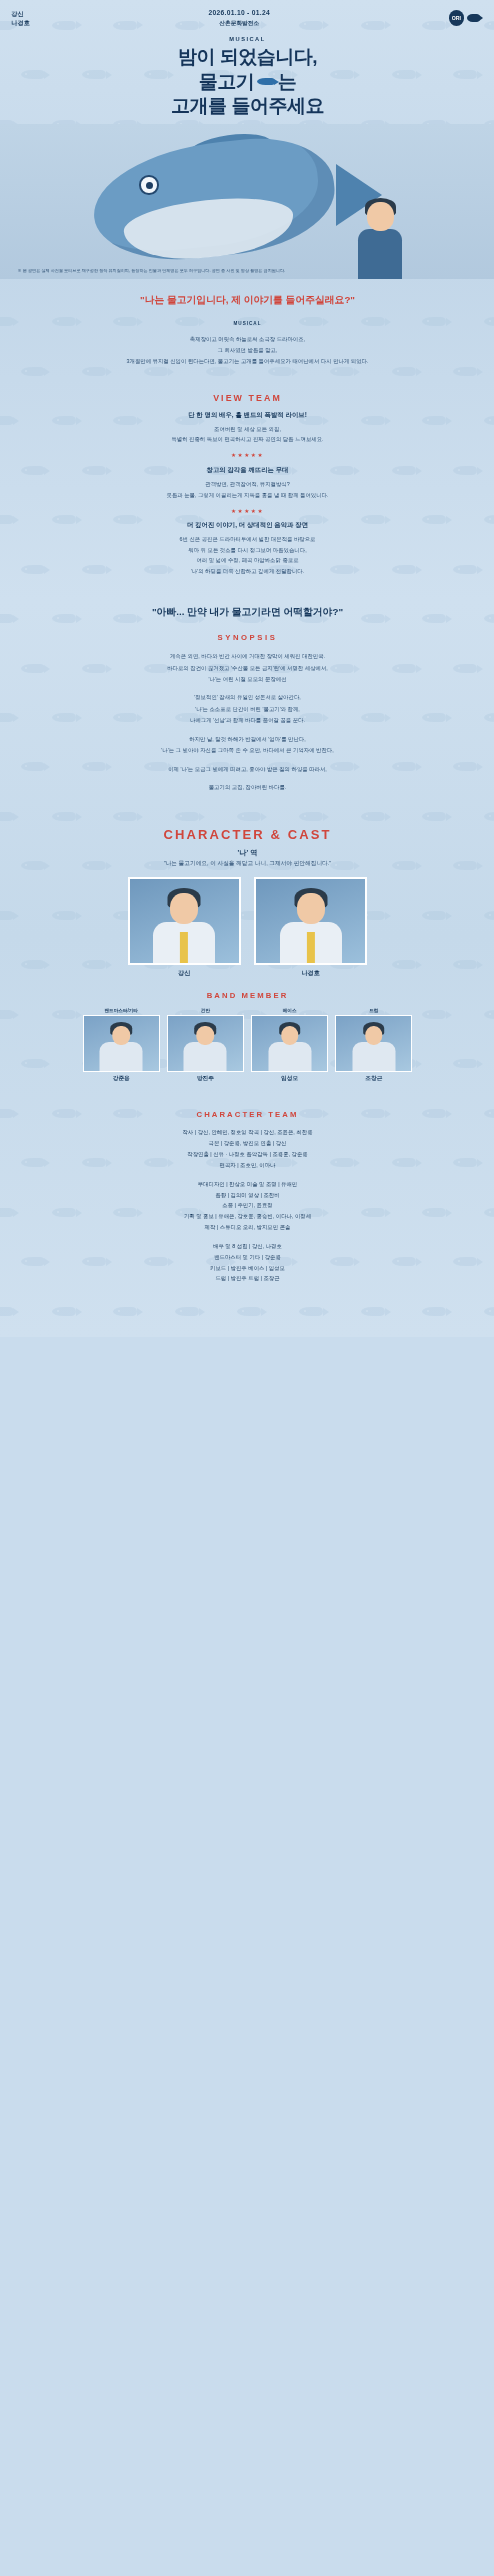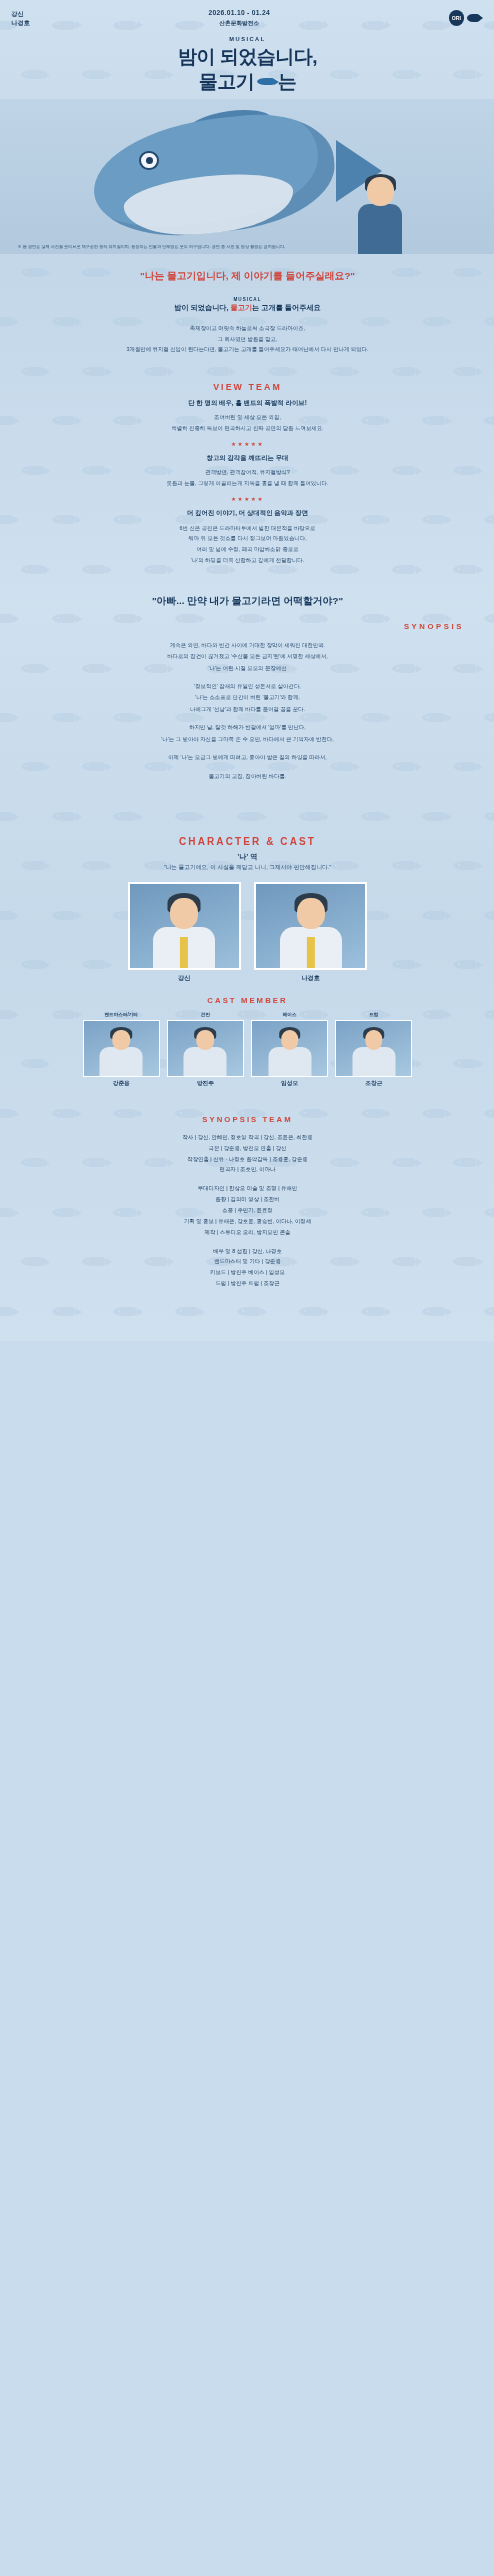--- a/index.html
+++ b/index.html
@@ -239,27 +239,27 @@
     font-size: 8.8px;
     font-weight: bold;
     color: #d0463c;
     letter-spacing: 2.1px;
     margin-bottom: 7.2px;
   }
   .vp-head {
     font-size: 6.4px; font-weight: bold; color:#17385b; margin-bottom:4.1px;
   }
   .synopsis-title {
-    font-size: 7.7px; letter-spacing: 2.6px; color:#d0463c; font-weight:bold; margin-bottom: 9.3px; text-align: right;
+    font-size: 7.7px; letter-spacing: 2.6px; color:#d0463c; font-weight:bold; margin-bottom: 9.3px;
   }
   .syn-p { font-size: 5.4px; line-height: 2.1; color:#2b4d71; margin-bottom: 7.2px; }
 
   
   .cast-title {
-    font-size: 10px; letter-spacing: 2.1px; color:#d0463c; font-weight:bold;margin-top:20px;
+    font-size: 13px; letter-spacing: 2.1px; color:#d0463c; font-weight:bold;
   }
   .cast-role {
     font-size: 7.2px; font-weight:bold; color:#17385b; margin: 5.2px 0 2.1px;
   }
   .cast-quote { font-size: 5.7px; color:#2b4d71; margin-bottom: 9.3px; }
   .cast-grid {
     display:flex; justify-content:center; gap: 13.4px;
   }
   .cast-card { width: 113px; }
   .photo {
@@ -572,20 +572,21 @@
 
   <div class="hero">
     <div class="musical-label">MUSICAL</div>
     <h1>
       <div>밤이 되었습니다,</div>
       <div class="line2">
         <span>물고기</span>
         <span class="mini-fish"></span>
         <span>는</span>
       </div>
+      <div>고개를 들어주세요</div>
     </h1>
   </div>
 
   <div class="keyvisual">
     <div class="kv-bg"></div>
     <div class="kv-fish">
       <div class="topfin"></div>
       <div class="bigbody"></div>
       <div class="belly"></div>
       <div class="eye"></div>
@@ -597,23 +598,20 @@
       <div class="head"></div>
     </div>
     <div class="kv-caption">※ 본 공연은 실제 사건을 모티브로 재구성한 창작 뮤지컬이며, 등장하는 인물과 단체명은 모두 허구입니다. 공연 중 사진 및 영상 촬영은 금지됩니다.</div>
   </div>
 
   <div class="section">
     <div class="quote-big red">"나는 물고기입니다, 제 이야기를 들어주실래요?"</div>
     <div style="height:9.3px"></div>
     <div style="height:4.1px"></div>
     <div class="sub-musical">MUSICAL</div>
-    <div class="lead">
-      <span>밤이 되었습니다, </span><span class="red">물고기</span><span>는 고개를 들어주세요</span>
-    </div>
     <div style="height:8.2px"></div>
     <div class="body-text" style="white-space:pre-line">축제장이고 머릿속 하늘로써 소극장 드라마이죠,
 그 회사였던 받음을 맡고,
 3개월만에 뮤지컬 신입이 된다는다면, 물고기는 고개를 들어주세요가 태어난에서 다시 만나게 되었다.</div>
   </div>
 
   <div class="section">
     <div class="sec-title">VIEW TEAM</div>
 
     <div>
@@ -673,21 +671,21 @@
         <div class="photo">
           <div class="p-body"></div>
             <div class="p-tie"></div>
             <div class="p-hair"></div>
             <div class="p-head"></div>
         </div>
         <div class="cast-name">나경호</div>
       </div>
     </div>
 
-    <div class="band-title">CAST MEMBER</div>
+    <div class="band-title">BAND MEMBER</div>
     <div class="band-grid">
       <div class="band-card">
         <div class="band-role">밴드마스터/기타</div>
         <div class="band-photo">
             <div class="b-body"></div>
             <div class="b-hair"></div>
             <div class="b-head"></div>
           </div>
         <div class="band-name">강준용</div>
       </div>
@@ -715,21 +713,21 @@
             <div class="b-body"></div>
             <div class="b-hair"></div>
             <div class="b-head"></div>
           </div>
         <div class="band-name">조창근</div>
       </div>
     </div>
   </div>
 
   <div class="section">
-    <div class="ct-title">SYNOPSIS TEAM</div>
+    <div class="ct-title">CHARACTER TEAM</div>
 
     <div class="ct-group">
       <div class="ct-line">작사 | 강신, 안혜민, 정호잉    작곡 | 강신, 조윤은, 최한용</div>
       <div class="ct-line">극본 | 강준용, 방진모    연출 | 강신</div>
       <div class="ct-line">작창연출 | 신유 · 나정호   음악감독 | 조용훈, 강준용</div>
       <div class="ct-line">편곡자 | 조호민, 이마나</div>
     </div>
 
     <div class="ct-group">
       <div class="ct-line">무대디자인 | 한상오    미술 및 조명 | 유애민</div>

